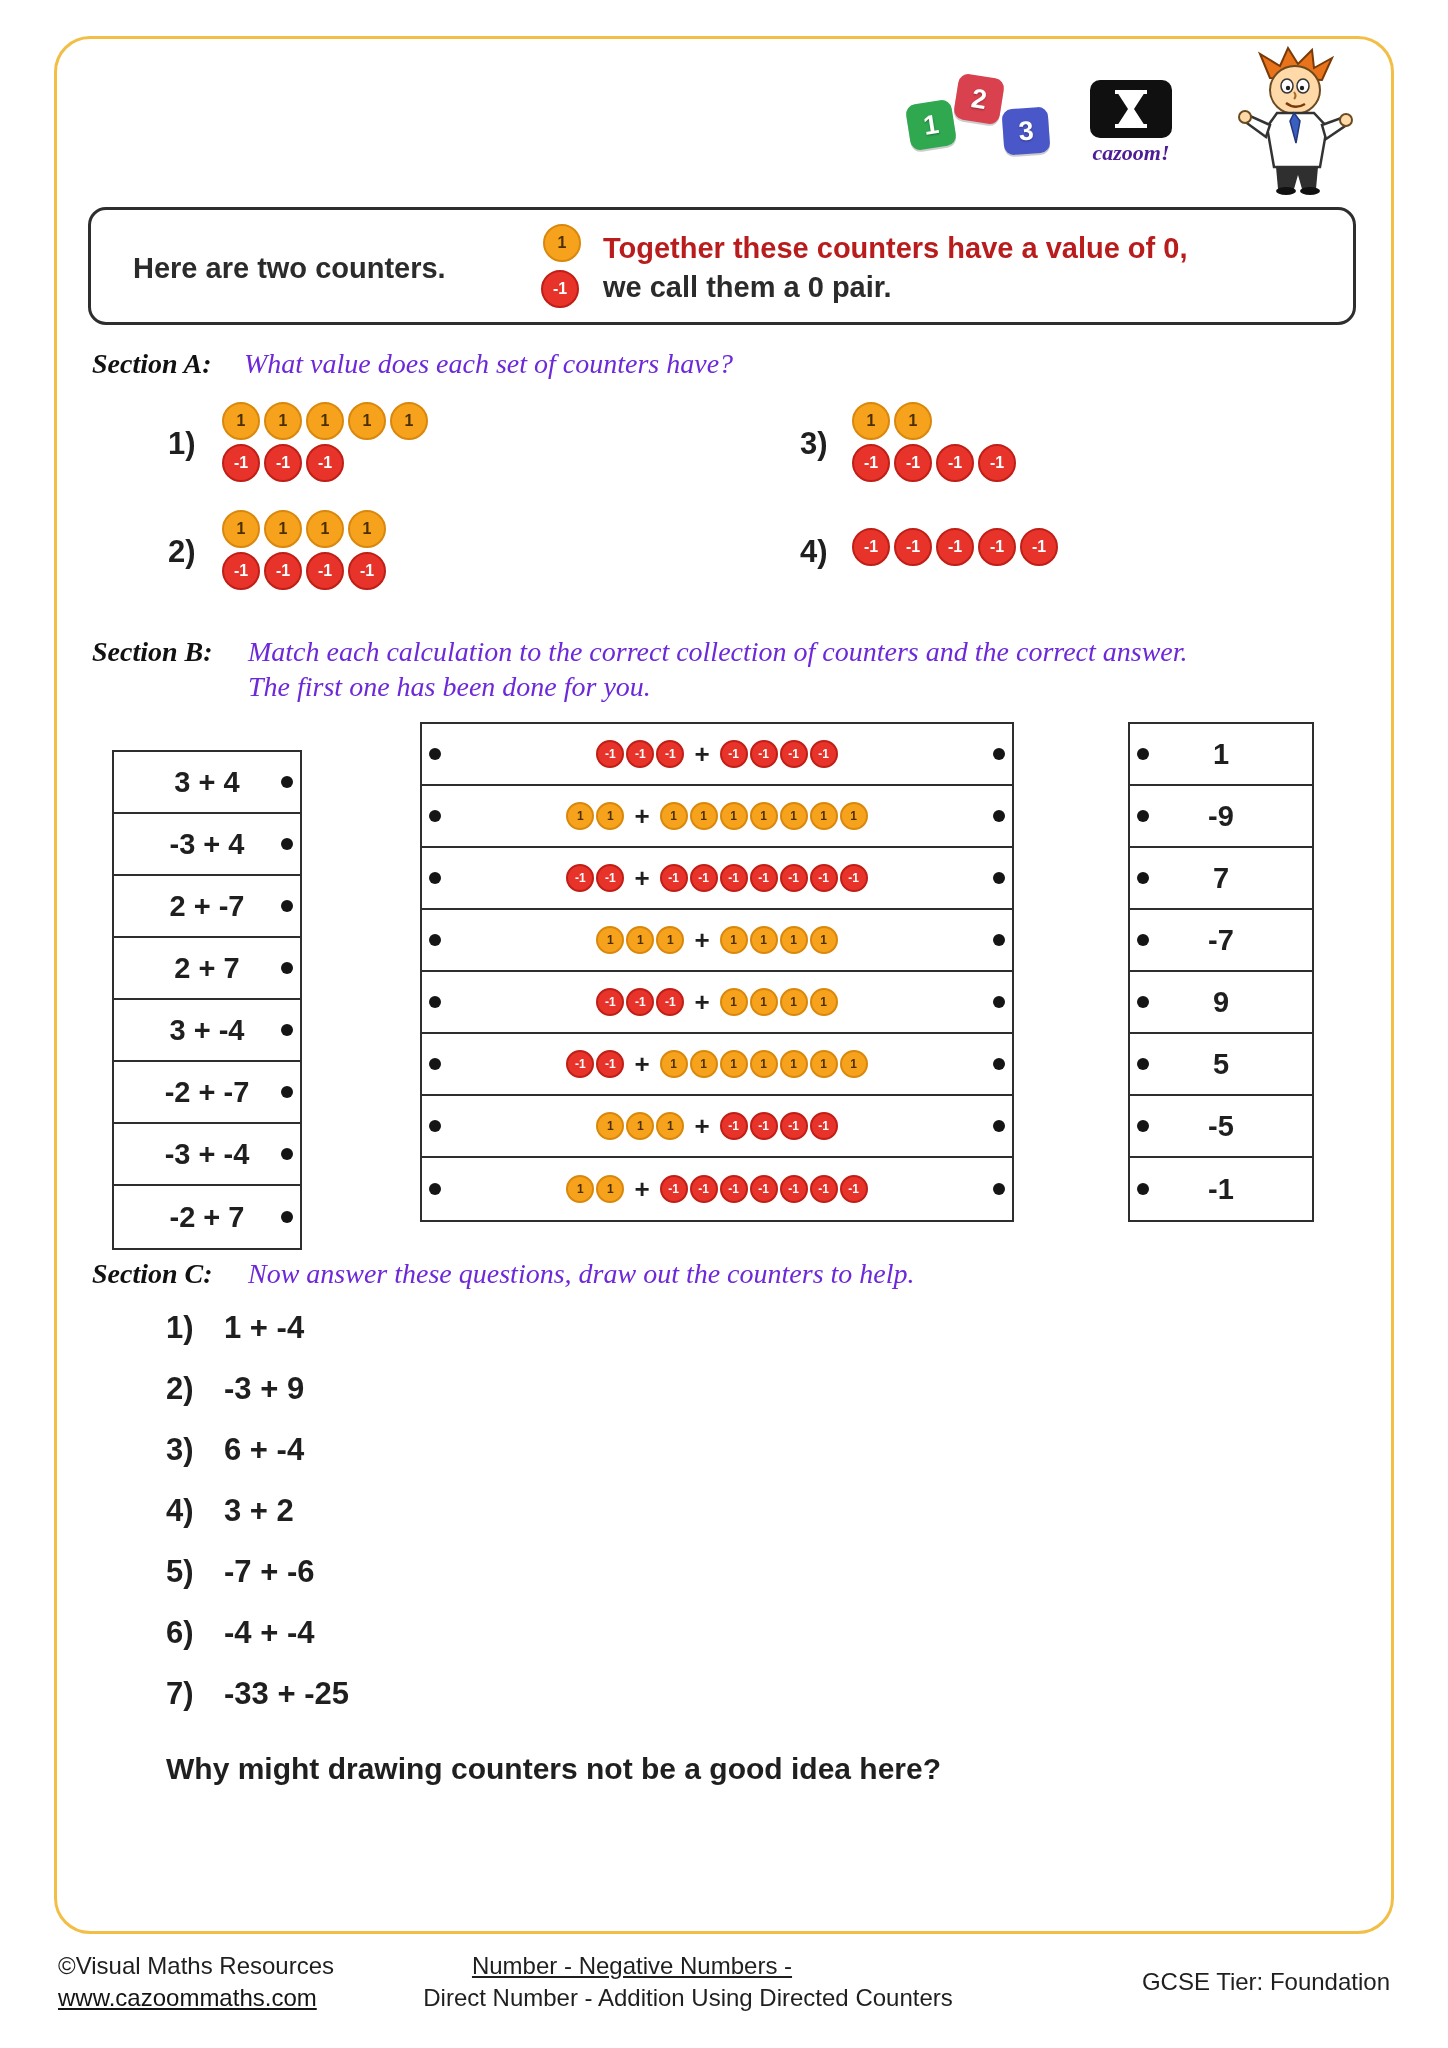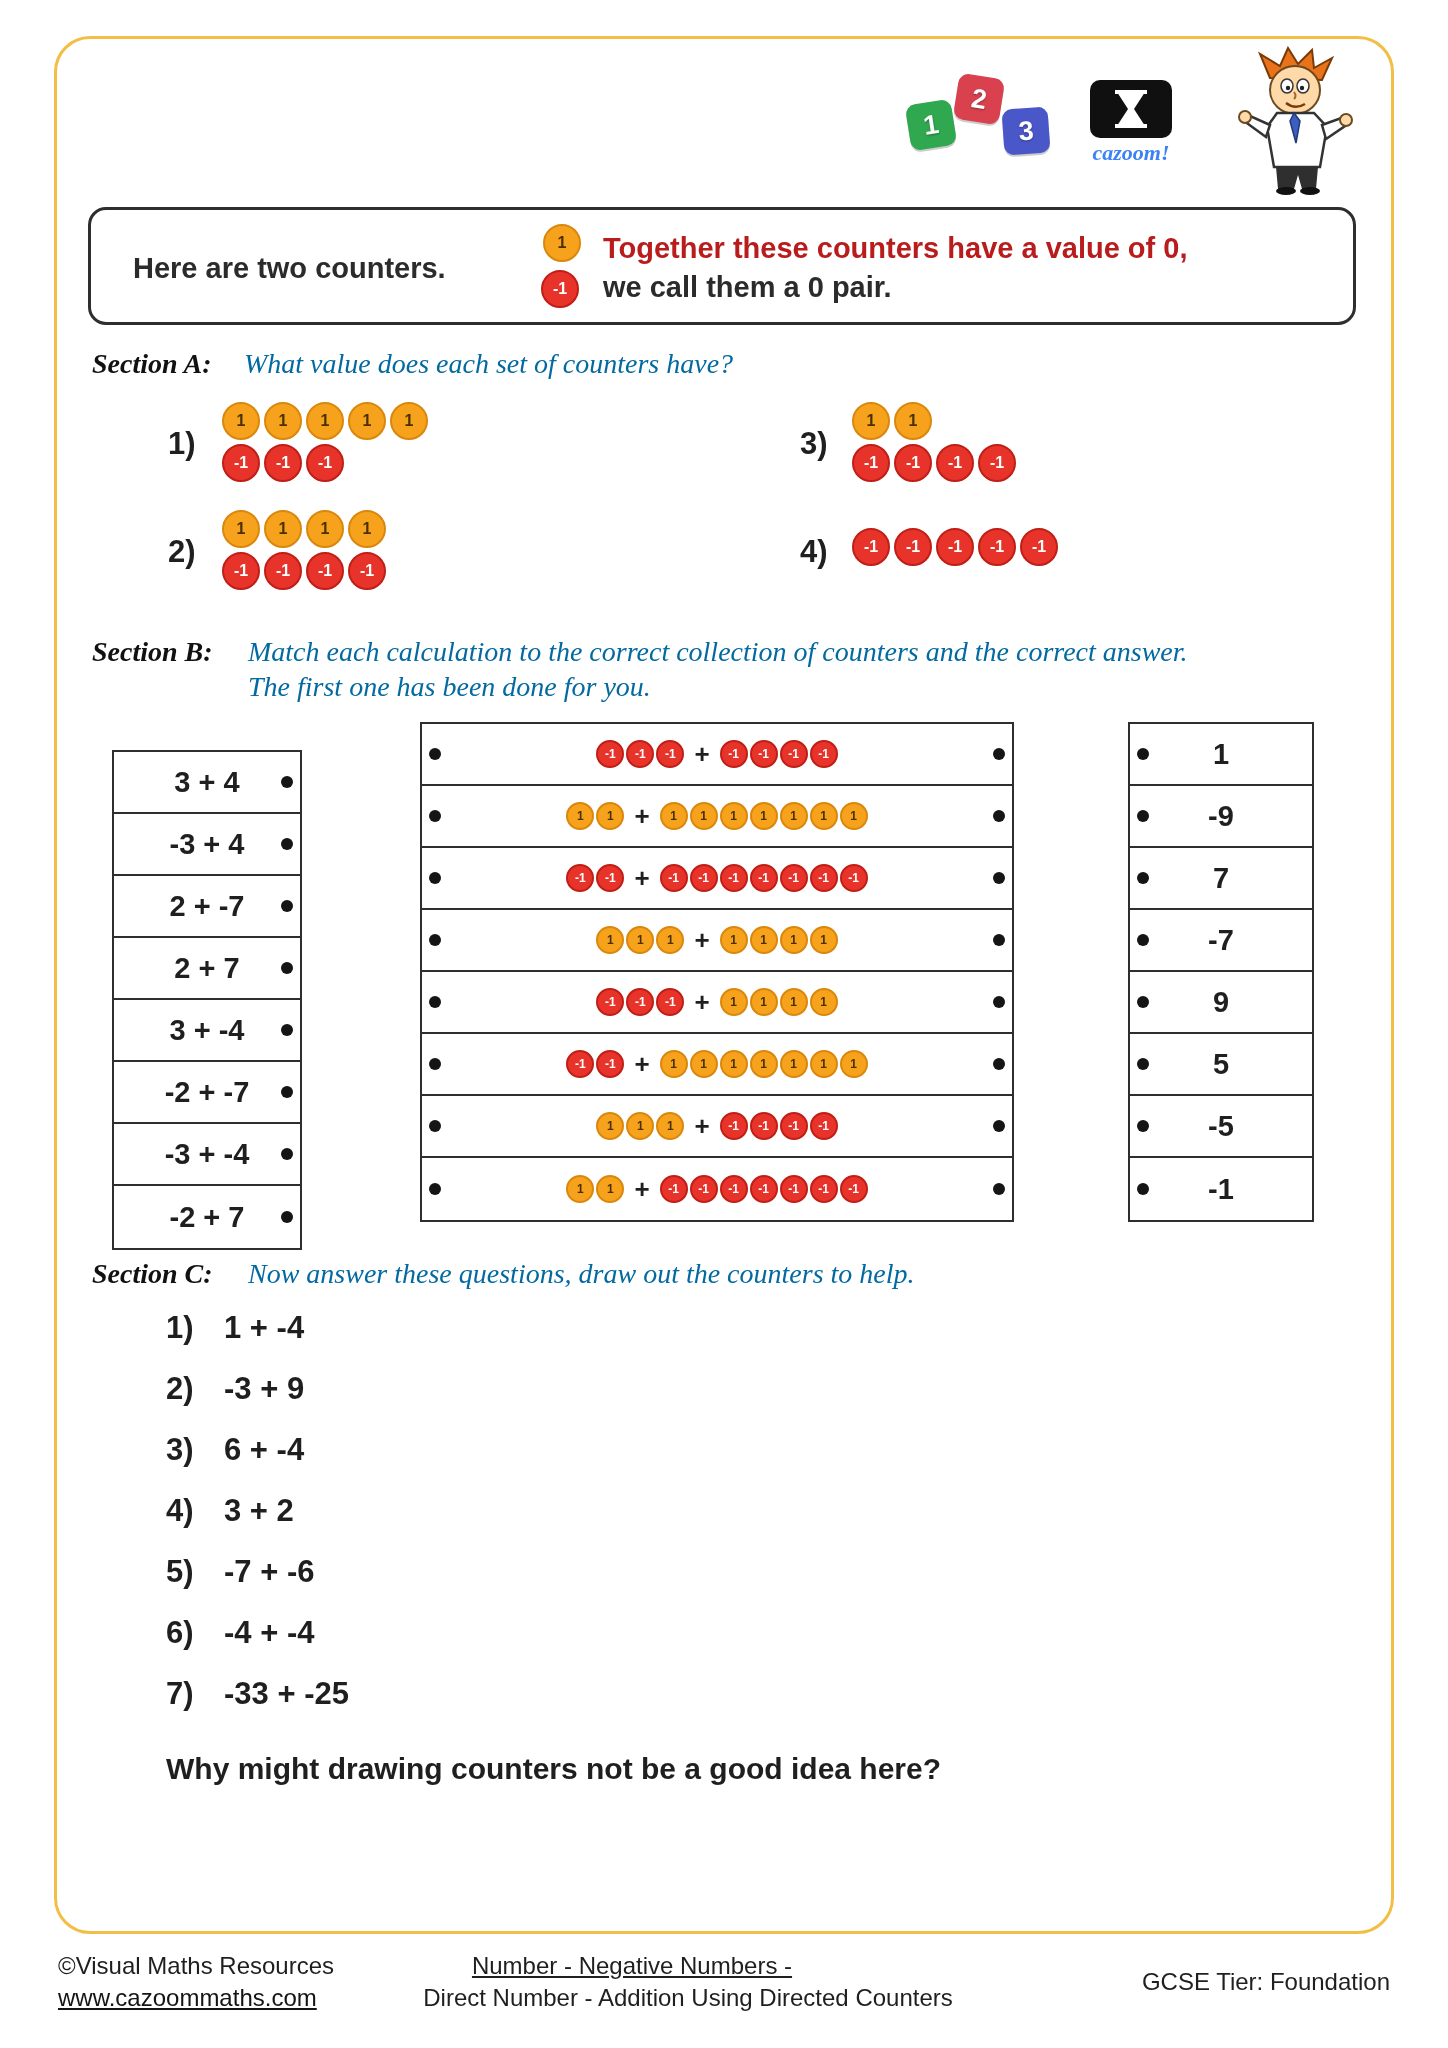--- a/index.html
+++ b/index.html
@@ -10,40 +10,40 @@
 
   
   .header-box{position:absolute;left:88px;top:72px;width:1132px;height:104px;border:3px solid #2e2e2e;border-radius:20px;background:#fff;}
   .title-line{position:absolute;left:28px;font-size:35px;font-weight:bold;color:#3e3e3e;letter-spacing:.2px;white-space:nowrap;}
   .title-1{top:10px;} .title-2{top:52px;}
   .badge{position:absolute;width:46px;height:46px;border-radius:10px;display:flex;align-items:center;justify-content:center;color:#fff;font-weight:bold;font-size:27px;text-shadow:0 1px 2px rgba(0,0,0,.35);box-shadow:0 2px 0 rgba(0,0,0,.2);}
   .badge-1{left:908px;top:102px;background:#2FA84F;transform:rotate(-9deg);}
   .badge-2{left:956px;top:76px;background:#D8414D;transform:rotate(9deg);}
   .badge-3{left:1003px;top:108px;background:#4A57C8;transform:rotate(-4deg);}
   .logo-box{position:absolute;left:1090px;top:80px;width:82px;height:58px;background:#101010;border-radius:10px;display:flex;align-items:center;justify-content:center;}
-  .logo-text{position:absolute;left:1078px;top:140px;width:106px;text-align:center;font-family:"Liberation Serif",serif;font-weight:bold;font-style:italic;font-size:22px;color:#3b82f6;}
+  .logo-text{position:absolute;left:1078px;top:140px;width:106px;text-align:center;font-family:"Liberation Serif",serif;font-weight:bold;font-style:italic;font-size:22px;color:#4c1d95;}
   .mascot{position:absolute;left:1232px;top:46px;}
 
   
   .intro-box{position:absolute;left:88px;top:207px;width:1268px;height:118px;border:3px solid #2e2e2e;border-radius:18px;background:#fff;}
   .intro-left{position:absolute;left:42px;top:42px;font-size:29px;font-weight:bold;color:#2b2b2b;}
   .intro-r1{position:absolute;left:512px;top:22px;font-size:29px;font-weight:bold;color:#b91c1c;}
   .intro-r2{position:absolute;left:512px;top:61px;font-size:29px;font-weight:bold;color:#2b2b2b;}
 
   
   .counter{display:inline-flex;align-items:center;justify-content:center;border-radius:50%;font-weight:bold;flex:0 0 auto;}
   .counter.yellow{background:#F6A21D;color:#4a3000;border:2px solid #D9880C;}
   .counter.red{background:#E8332A;color:#fff;border:2px solid #BF1F17;}
   .counter.md{width:38px;height:38px;font-size:16px;}
   .counter.sm{width:28px;height:28px;font-size:12px;}
   .abs{position:absolute;}
 
   
   .sec-head{position:absolute;font-family:"Liberation Serif",serif;font-style:italic;font-weight:bold;font-size:28px;color:#111;white-space:nowrap;}
-  .sec-prompt{position:absolute;font-family:"Liberation Serif",serif;font-style:italic;font-size:28px;color:#0369a1;white-space:nowrap;}
+  .sec-prompt{position:absolute;font-family:"Liberation Serif",serif;font-style:italic;font-size:28px;color:#6d28d9;white-space:nowrap;}
 
   
   .qlabel{position:absolute;font-size:31px;font-weight:bold;color:#1f1f1f;}
   .sa-counters{position:absolute;display:flex;flex-direction:column;gap:4px;}
   .arow{display:flex;gap:4px;}
 
   
   .colbox{position:absolute;border:2px solid #2e2e2e;background:#fff;}
   #sb-calcs{left:112px;top:722px;width:190px;margin-top:28px;}
   #sb-counters{left:420px;top:722px;width:594px;}

